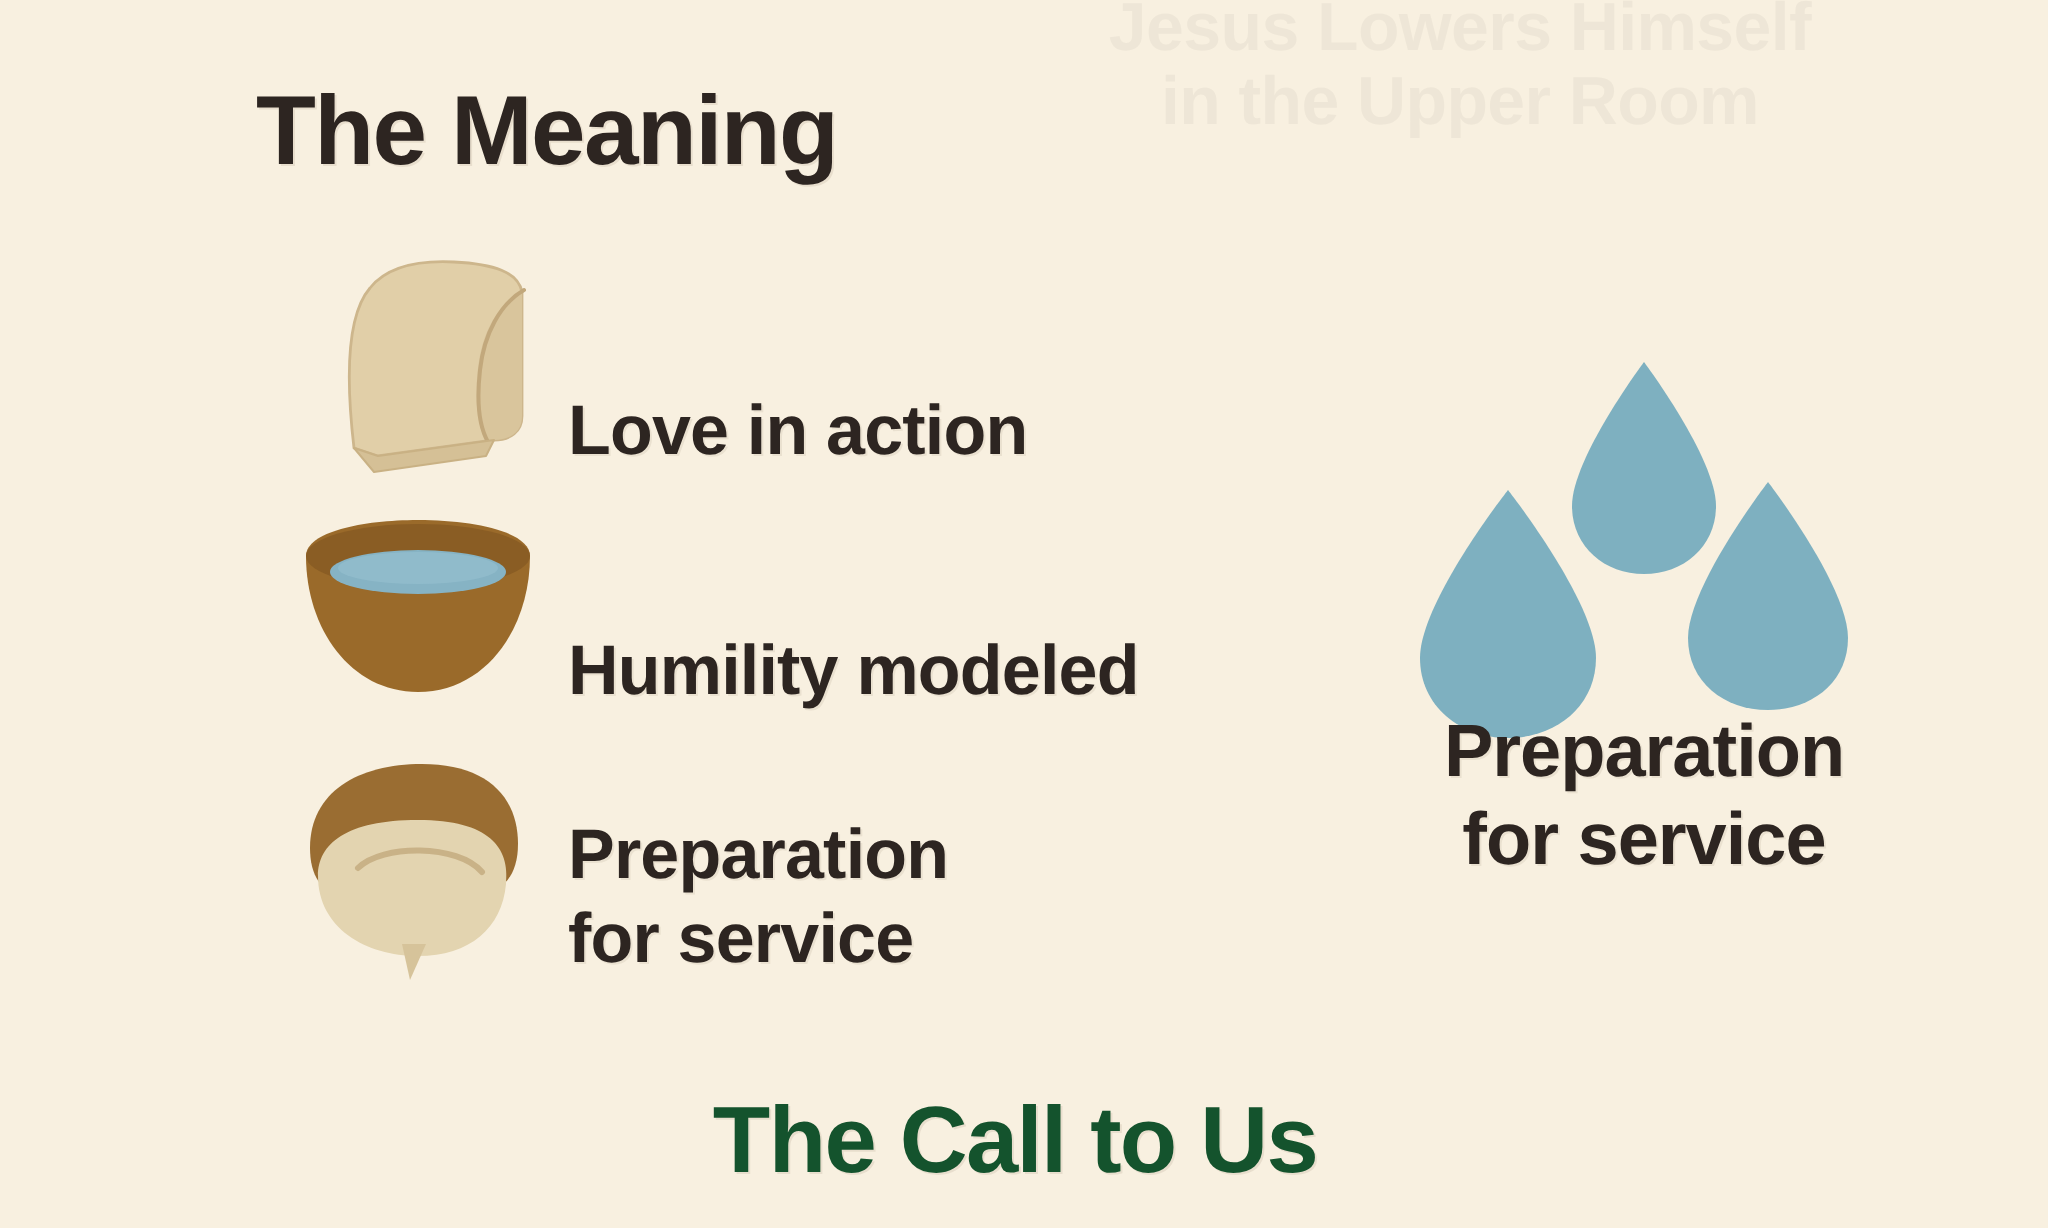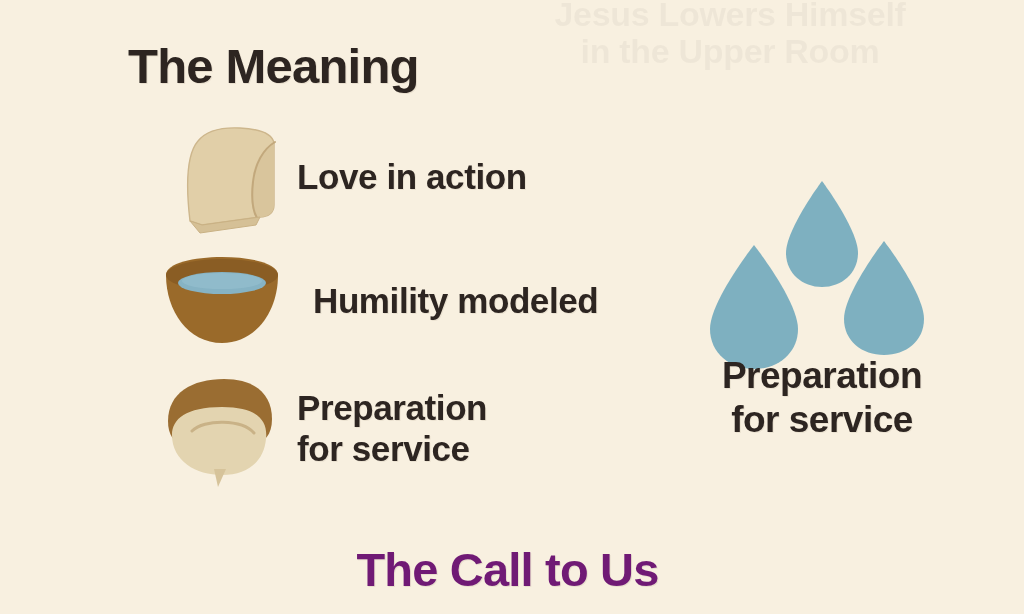--- a/index.html
+++ b/index.html
@@ -55,39 +55,39 @@
   
   .bottom-title {
     position: absolute;
     left: 0;
     right: 0;
     top: 542px;
     text-align: center;
     font-size: 47px;
     font-weight: 700;
     letter-spacing: -0.8px;
-    color: #701a75;
+    color: #14532d;
     text-shadow: 1px 1px 0 rgba(120,100,70,0.12);
   }
 
   
   .bullet-list {
     position: absolute;
     left: 130px;
     top: 118px;
     width: 560px;
   }
   .bullet-row {
     position: absolute;
-    left: 17px;
+    left: 4px;
     display: flex;
-    align-items: center;
+    align-items: flex-end;
   }
   .bullet-row.r0 { top: 0px;   height: 118px; }
-  .bullet-row.r1 { top: 128px; height: 110px; gap: 16px; }
+  .bullet-row.r1 { top: 128px; height: 110px; }
   .bullet-row.r2 { top: 248px; height: 124px; }
 
   .bullet-icon {
     width: 150px;
     flex: 0 0 150px;
     display: flex;
     align-items: center;
     justify-content: center;
   }
   .bullet-label {

